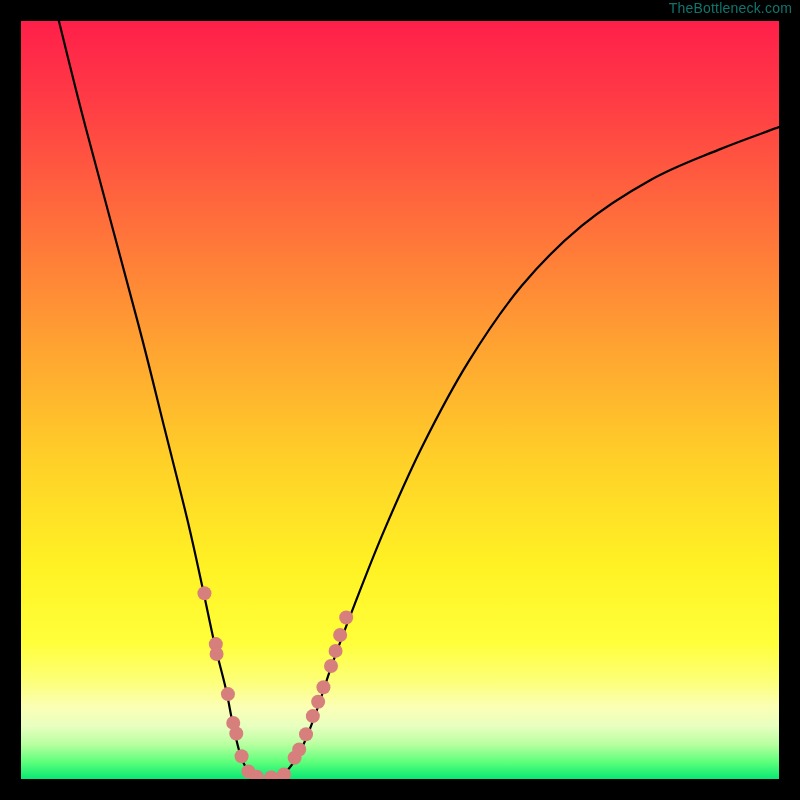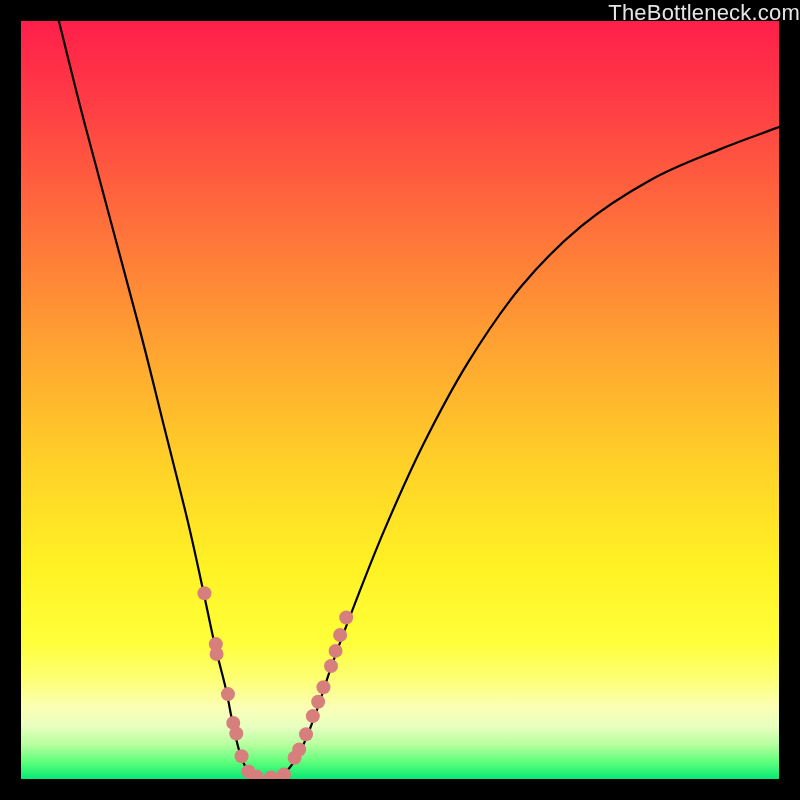--- a/index.html
+++ b/index.html
@@ -15,24 +15,24 @@
     position: absolute;
     left: 21px;
     top: 21px;
     width: 758px;
     height: 758px;
     background: #000;
   }
   .watermark {
     position: absolute;
     top: 0;
-    right: 0;
-    font-size: 22px;
+    right: 8px;
+    font-size: 14px;
     font-weight: 500;
-    color: #e5e5e5;
+    color: #0f766e;
     letter-spacing: 0.2px;
   }
   svg {
     display: block;
   }
 </style>
 </head>
 <body>
 
 <div class="watermark">TheBottleneck.com</div>

